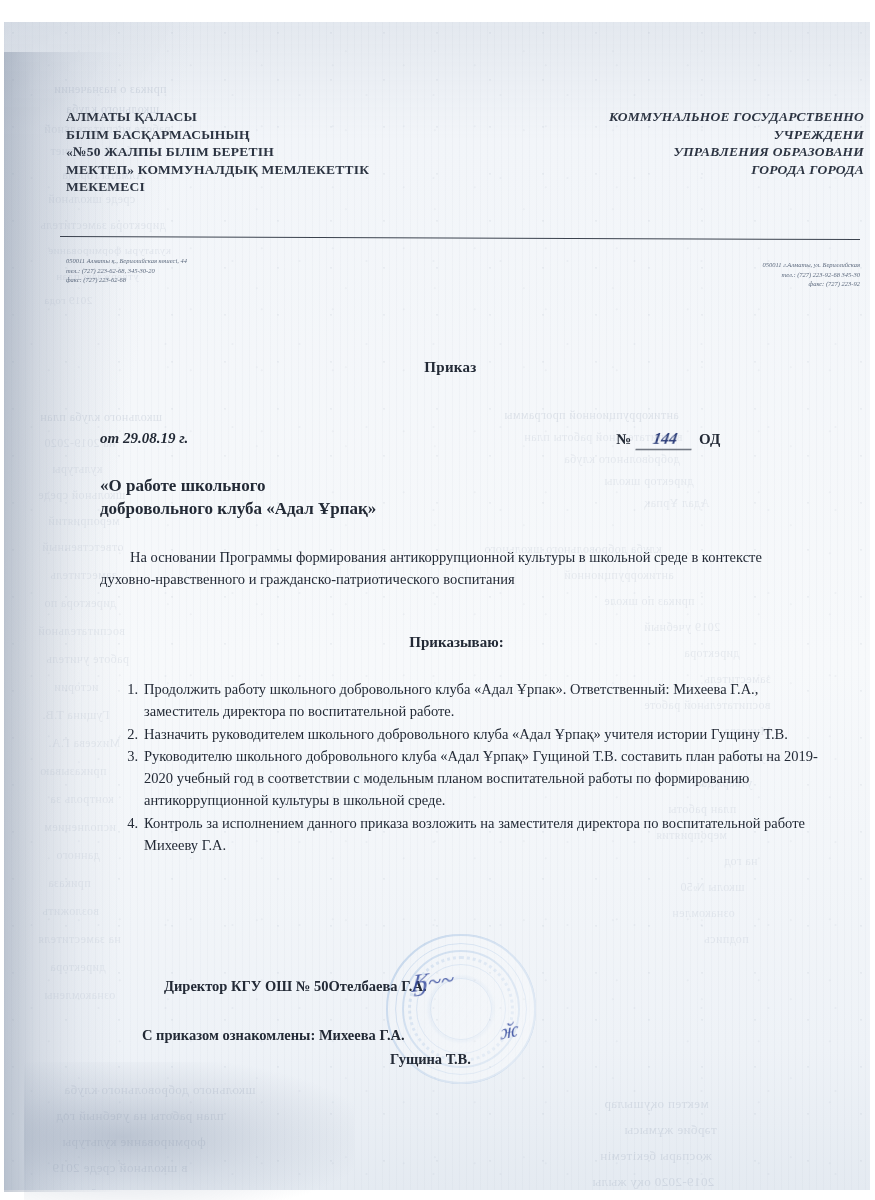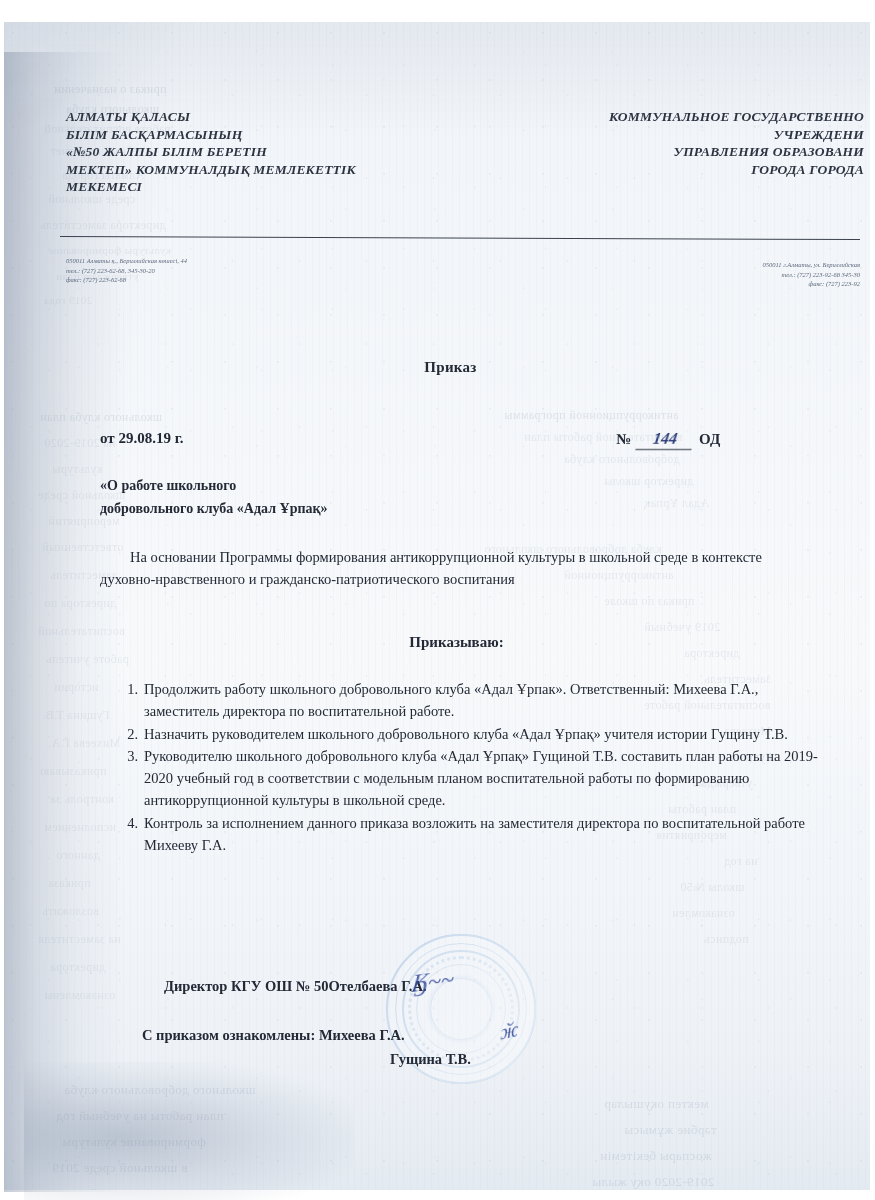--- a/index.html
+++ b/index.html
@@ -95,21 +95,20 @@
   }
   .ghost.dim { opacity: 0.20; }
   .ghost.dimmer { opacity: 0.14; }
 
   
   .hdr-left {
     position: absolute;
     left: 62px;
     top: 86px;
     width: 400px;
-    font-style: italic;
     font-weight: bold;
     font-size: 13.5px;
     line-height: 17.5px;
     color: #2c3442;
     letter-spacing: 0.2px;
   }
   .hdr-right {
     position: absolute;
     left: 455px;
     top: 86px;
@@ -174,20 +173,21 @@
     text-indent: 18px;
   }
 
   .date-line {
     position: absolute;
     left: 96px;
     top: 408px;
     font-size: 15px;
     color: #232a36;
     font-weight: bold;
+    font-style: italic;
   }
 
   .num-line {
     position: absolute;
     left: 612px;
     top: 408px;
     font-size: 15px;
     color: #232a36;
     font-weight: bold;
     display: flex;
@@ -207,21 +207,21 @@
     transform: skewX(-9deg);
     padding: 0 3px 1px 3px;
     filter: blur(0.25px);
   }
 
   .subject {
     position: absolute;
     left: 96px;
     top: 452px;
     width: 430px;
-    font-size: 14px;
+    font-size: 17px;
     line-height: 23px;
     font-weight: bold;
     color: #232a36;
   }
 
   .preamble {
     position: absolute;
     left: 96px;
     top: 524px;
     width: 700px;

